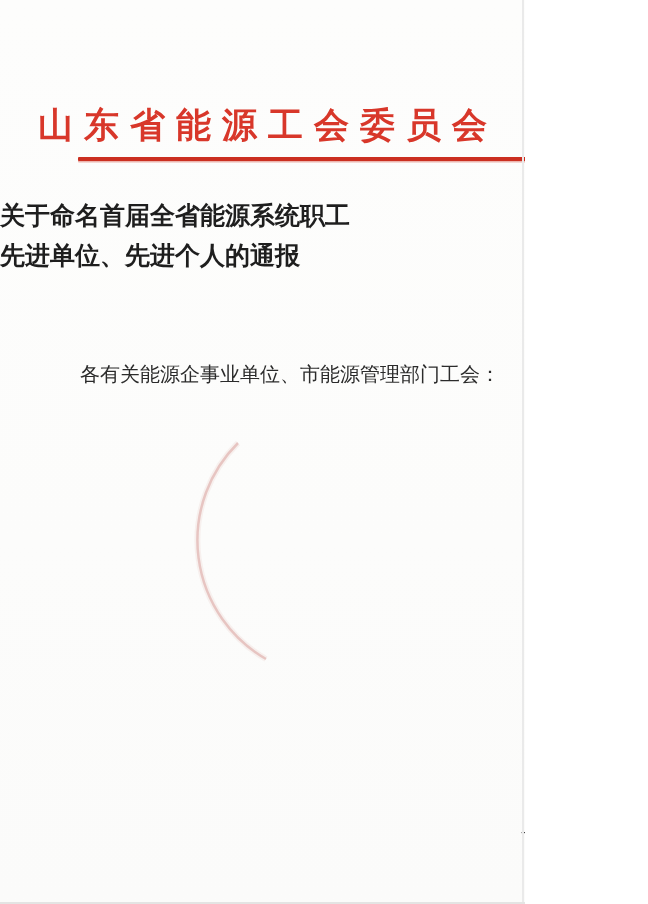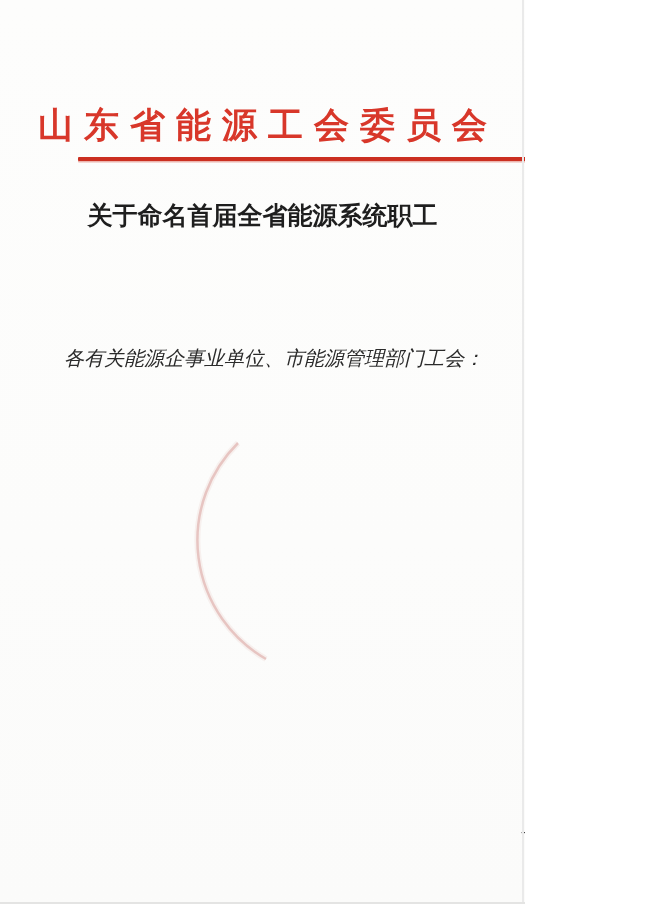--- a/index.html
+++ b/index.html
@@ -26,36 +26,36 @@
     position: absolute;
     top: 157px; left: 78px;
     width: 468px; height: 4px;
     background: var(--rule-red, #cb2f20);
     box-shadow: 0 1.5px 0 rgba(203, 47, 32, 0.35);
     border-radius: 1px;
   }
   .doc-title {
     position: absolute;
     top: 196px; left: 0; right: 0;
-    text-align: center;
+    text-align: left;
     color: var(--title-text, #1e1e1e);
     font-size: 25px;
     font-weight: 700;
     line-height: 40px;
   }
   .doc-body {
     position: absolute;
     top: 343px; left: 64px;
     width: 521px;
     font-size: 20px;
     line-height: 31px;
     color: var(--body-text, #2b2b2b);
     text-align: justify;
   }
-  .doc-body p { margin: 0; text-indent: 2em; font-style: italic; }
+  .doc-body p { margin: 16px; text-indent: 2em; }
   .doc-body p.salutation { text-indent: 0; }
   .seal-svg {
     position: absolute;
     top: 0; left: 0;
     width: 648px; height: 904px;
     pointer-events: none;
   }
   .seal-arc       { fill: none; stroke: var(--seal-red, #c2655c); stroke-opacity: 0.30; stroke-width: 2.5; }
   .seal-arc-halo  { fill: none; stroke: var(--seal-red, #c2655c); stroke-opacity: 0.08; stroke-width: 6; }
   .page-number {
@@ -90,20 +90,21 @@
     <path class="seal-arc-halo" d="M 238 443 A 137 137 0 0 0 266 659"></path>
     <path class="seal-arc" d="M 238 443 A 137 137 0 0 0 266 659"></path>
   </svg>
 
   <div class="letterhead">山东省能源工会委员会</div>
 
   <div class="red-rule"></div>
 
   <div class="doc-title">
     <div>关于命名首届全省能源系统职工</div>
+    <div>先进单位、先进个人的通报</div>
   </div>
 
   <div class="doc-body">
     <p class="salutation">各有关能源企事业单位、市能源管理部门工会：</p>
   </div>
 
   <div class="page-number">- 1 -</div>
 
   <div class="scan-edge-right"></div>
   <div class="scan-edge-bottom"></div>

